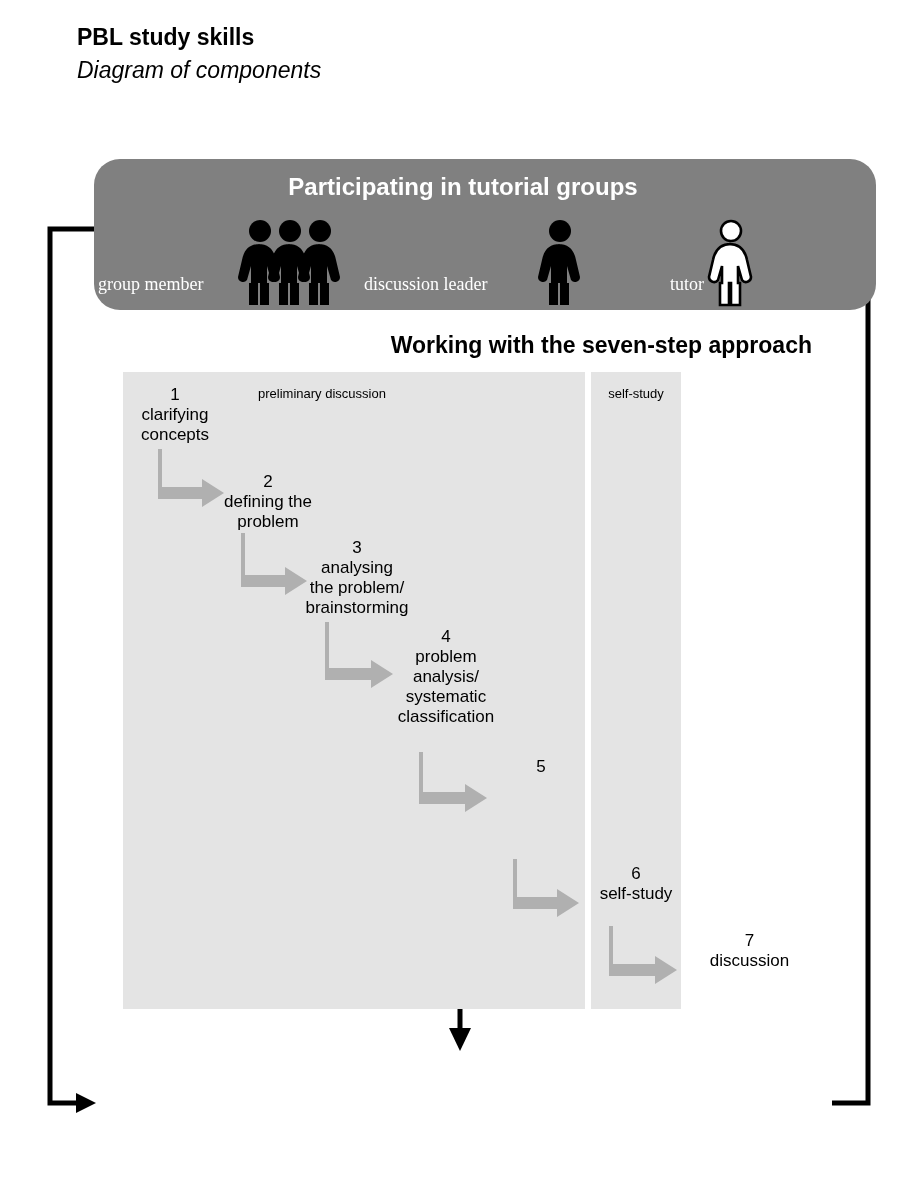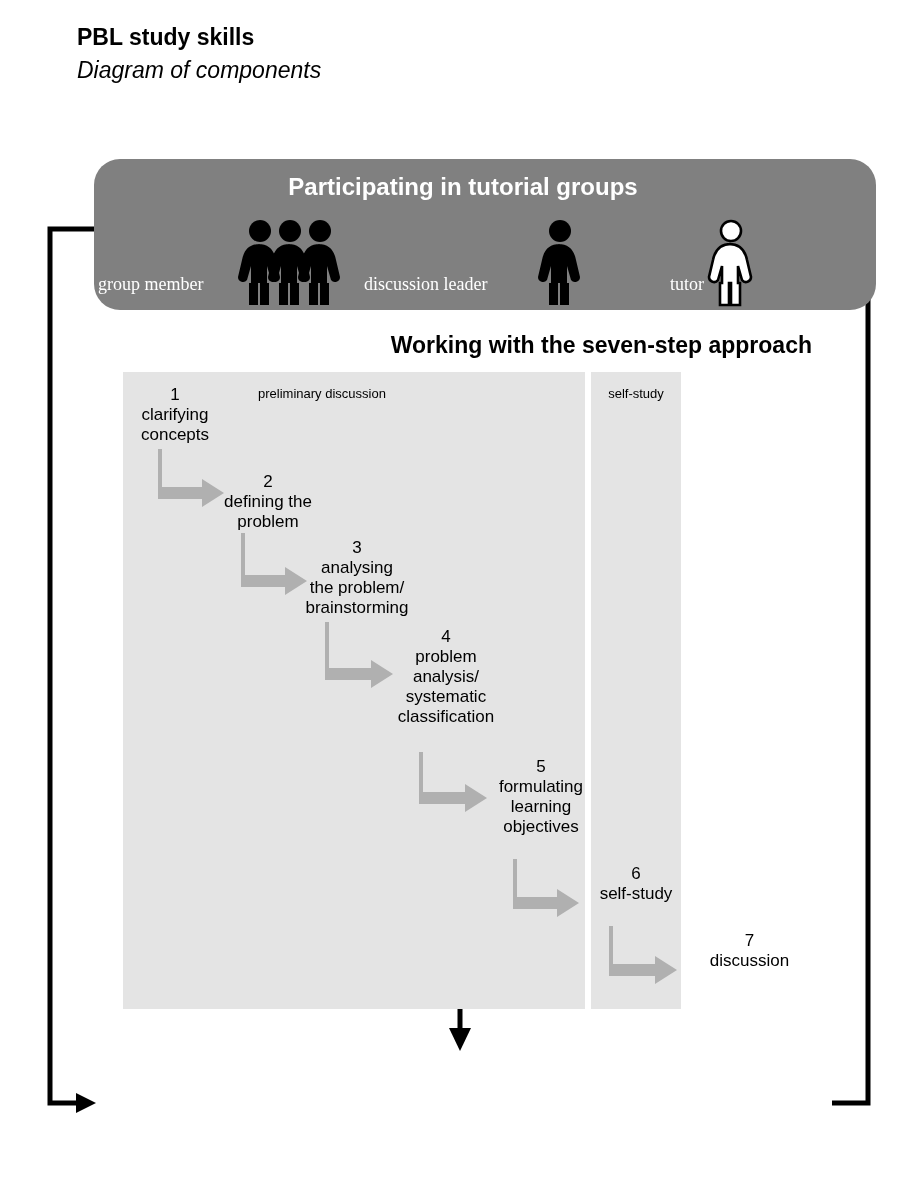--- a/index.html
+++ b/index.html
@@ -257,21 +257,20 @@
   <div class="step" id="step-3">
     <span class="num">3</span>
     <span class="lbl">analysing<br>the problem/<br>brainstorming</span>
   </div>
   <div class="step" id="step-4">
     <span class="num">4</span>
     <span class="lbl">problem<br>analysis/<br>systematic<br>classification</span>
   </div>
   <div class="step" id="step-5">
     <span class="num">5</span>
-    <span class="lbl">formulating<br>learning<br>objectives</span>
   </div>
   <div class="step" id="step-6">
     <span class="num">6</span>
     <span class="lbl">self-study</span>
   </div>
   <div class="step" id="step-7">
     <span class="num">7</span>
     <span class="lbl">discussion</span>
   </div>
 

